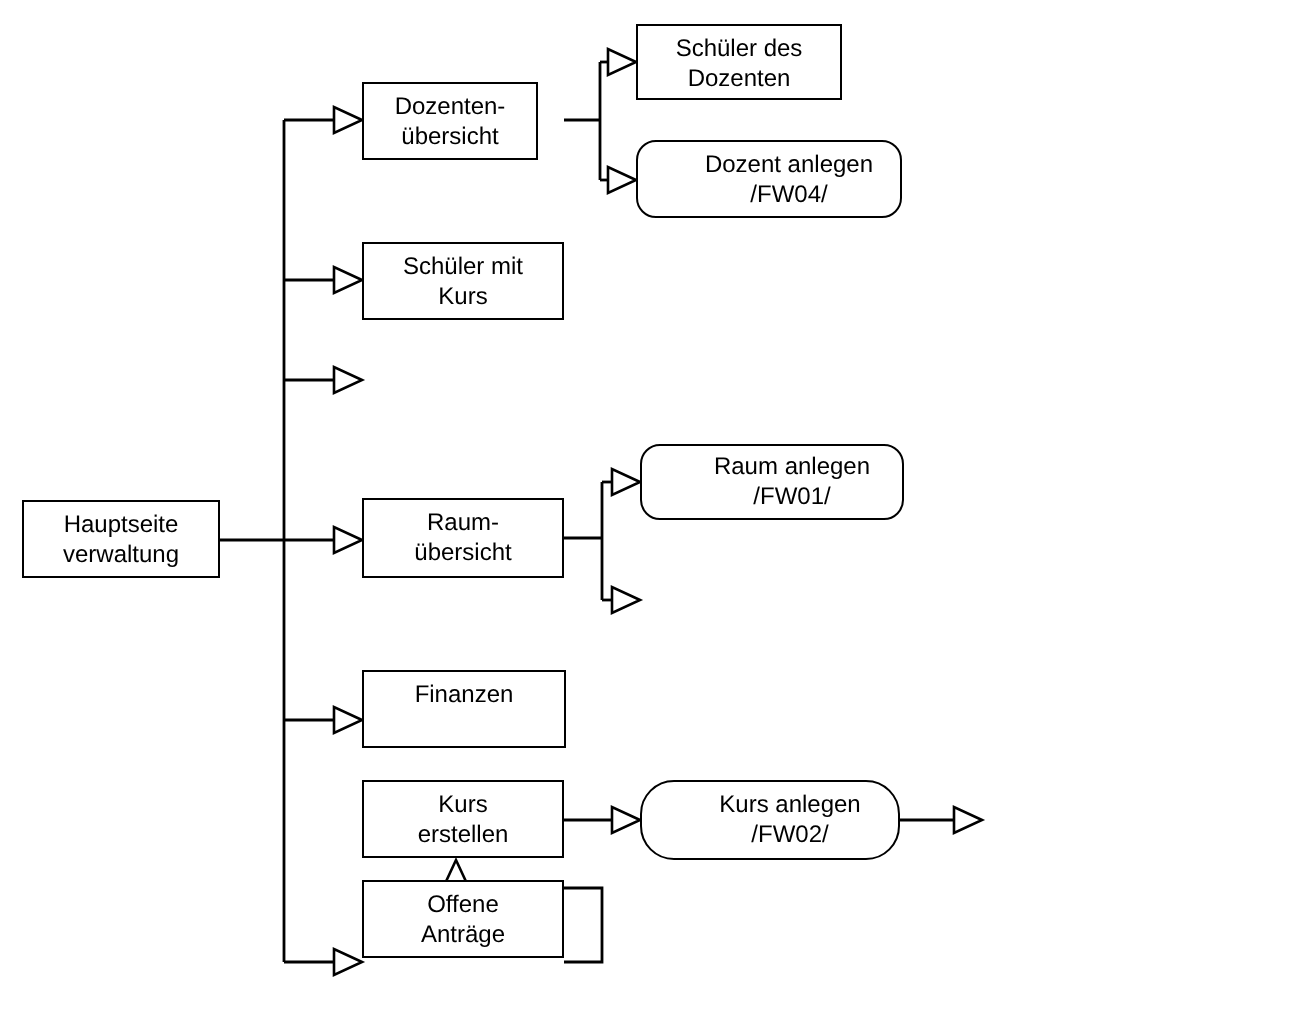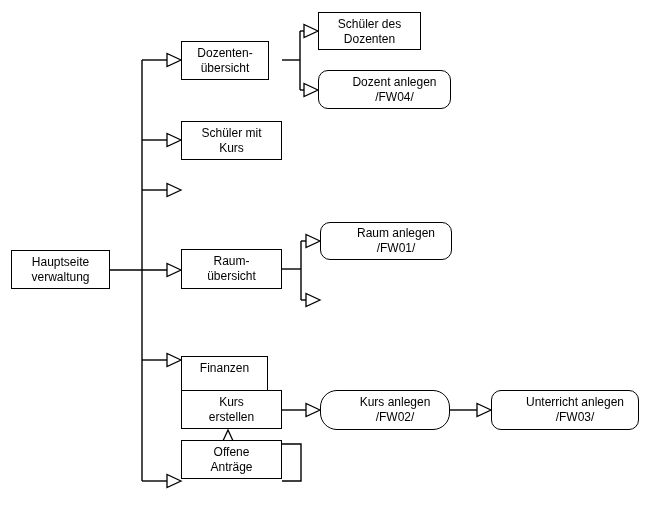--- a/index.html
+++ b/index.html
@@ -116,35 +116,32 @@
   <div class="node rect" style="left:181px; top:249px; width:101px; height:40px;justify-content:center;">
     <span class="lbl">Raum-
 übersicht</span>
   </div>
 
   <div class="node rounded" style="left:320px; top:222px; width:132px; height:38px;">
     <span class="lbl">Raum anlegen /FW01/</span>
   </div>
 
 
-  <div class="node rect" style="left:181px; top:356px; width:87px; height:39px;justify-content:center;">
+  <div class="node rect" style="left:181px; top:335px; width:102px; height:39px;justify-content:center;">
     <span class="lbl">Finanzen</span>
   </div>
 
   <div class="node rect" style="left:181px; top:390px; width:101px; height:39px;">
     <span class="lbl">Kurs
 erstellen</span>
   </div>
 
   <div class="node rounded" style="left:320px; top:390px; width:130px; height:40px;border-radius:17px;">
     <span class="lbl">Kurs anlegen /FW02/</span>
   </div>
 
-  <div class="node rounded" style="left:491px; top:390px; width:148px; height:40px;">
-    <span class="lbl">Unterricht anlegen /FW03/</span>
-  </div>
 
   <div class="node rect" style="left:181px; top:440px; width:101px; height:39px;">
     <span class="lbl">Offene
 Anträge</span>
   </div>
 
 </div>
 
 </body></html>

